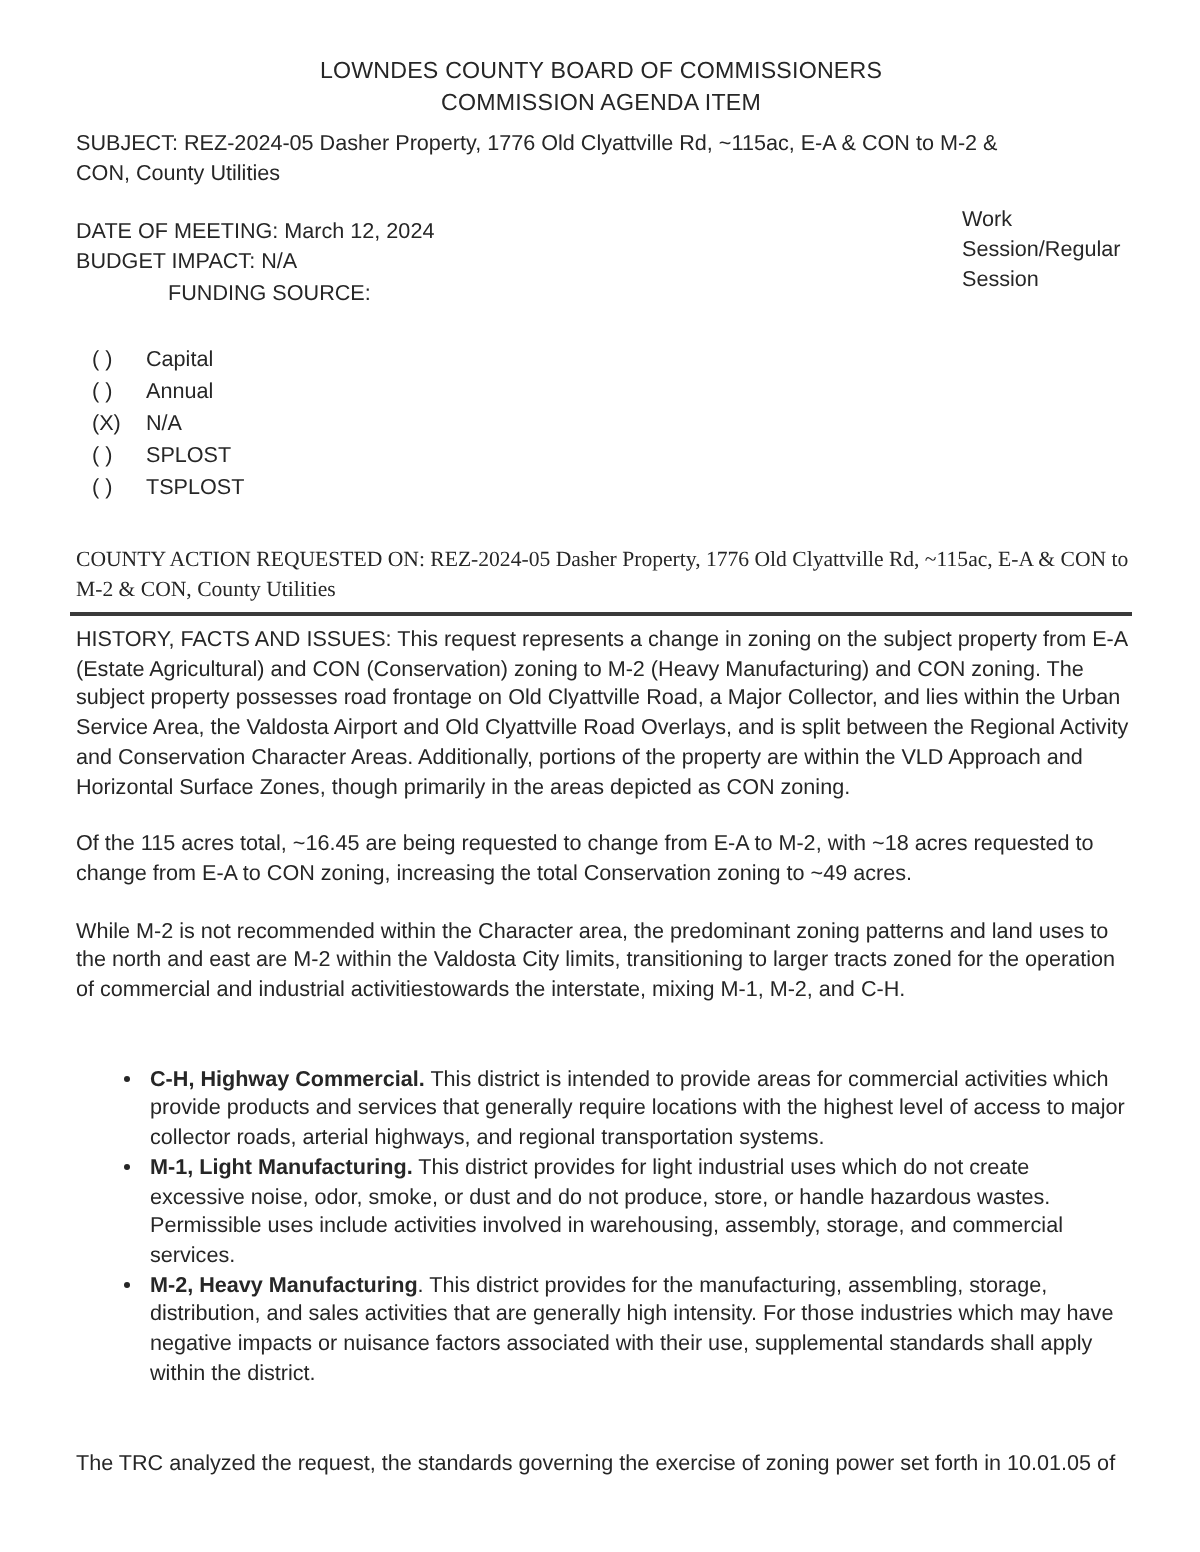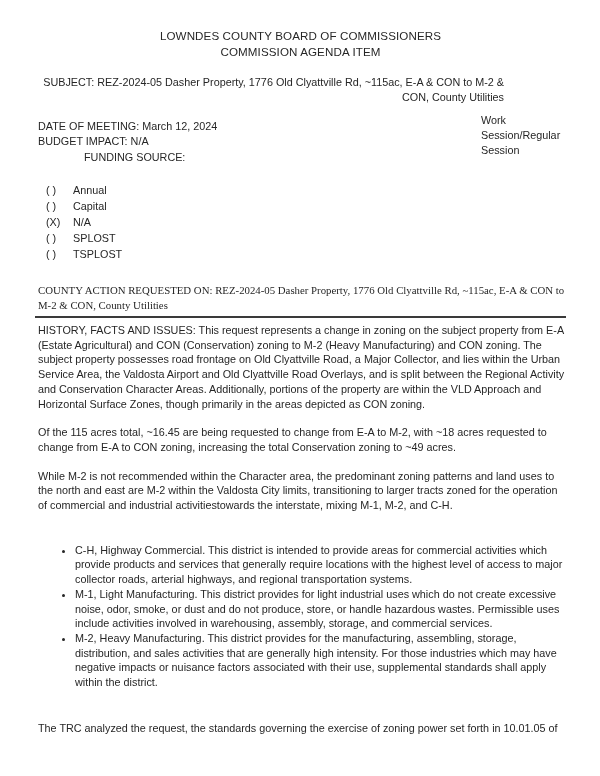--- a/index.html
+++ b/index.html
@@ -20,23 +20,22 @@
     line-height: 15px;
     overflow: hidden;
   }
   .doc-header {
     text-align: center;
     font-size: 11.6px;
     line-height: 16px;
     letter-spacing: 0.1px;
   }
   .subject {
-    margin-top: 15px;
+    margin-top: 5px;
     width: 466px;
-    text-align: right;
   }
   .meeting-row {
     position: relative;
     margin-top: 14px;
   }
   .session-block {
     position: absolute;
     left: 443px;
     top: -6px;
     width: 95px;
@@ -83,21 +82,21 @@
     margin: 30px 0 0 0;
     padding-left: 37px;
     width: 490px;
     box-sizing: content-box;
     line-height: 14.7px;
   }
   .districts li {
     list-style-type: disc;
   }
   .district-title {
-    font-weight: normal;
+    font-weight: bold;
   }
   .closing {
     margin-top: 31px;
     width: 527px;
     line-height: 14.7px;
   }
 </style>
 </head>
 <body>
 
@@ -113,24 +112,24 @@
   <div class="meeting-row">
     <div>DATE OF MEETING: March 12, 2024</div>
     <div class="session-block">Work Session/Regular Session</div>
   </div>
 
   <div class="budget">BUDGET IMPACT: N/A</div>
   <div class="funding-label">FUNDING SOURCE:</div>
 
   <div class="funding-list">
     <div class="funding-item">
-      <span class="funding-mark">( )</span><span>Annual</span>
+      <span class="funding-mark">( )</span><span>Capital</span>
     </div>
     <div class="funding-item">
-      <span class="funding-mark">( )</span><span>Capital</span>
+      <span class="funding-mark">( )</span><span>Annual</span>
     </div>
     <div class="funding-item">
       <span class="funding-mark">(X)</span><span>N/A</span>
     </div>
     <div class="funding-item">
       <span class="funding-mark">( )</span><span>SPLOST</span>
     </div>
     <div class="funding-item">
       <span class="funding-mark">( )</span><span>TSPLOST</span>
     </div>

